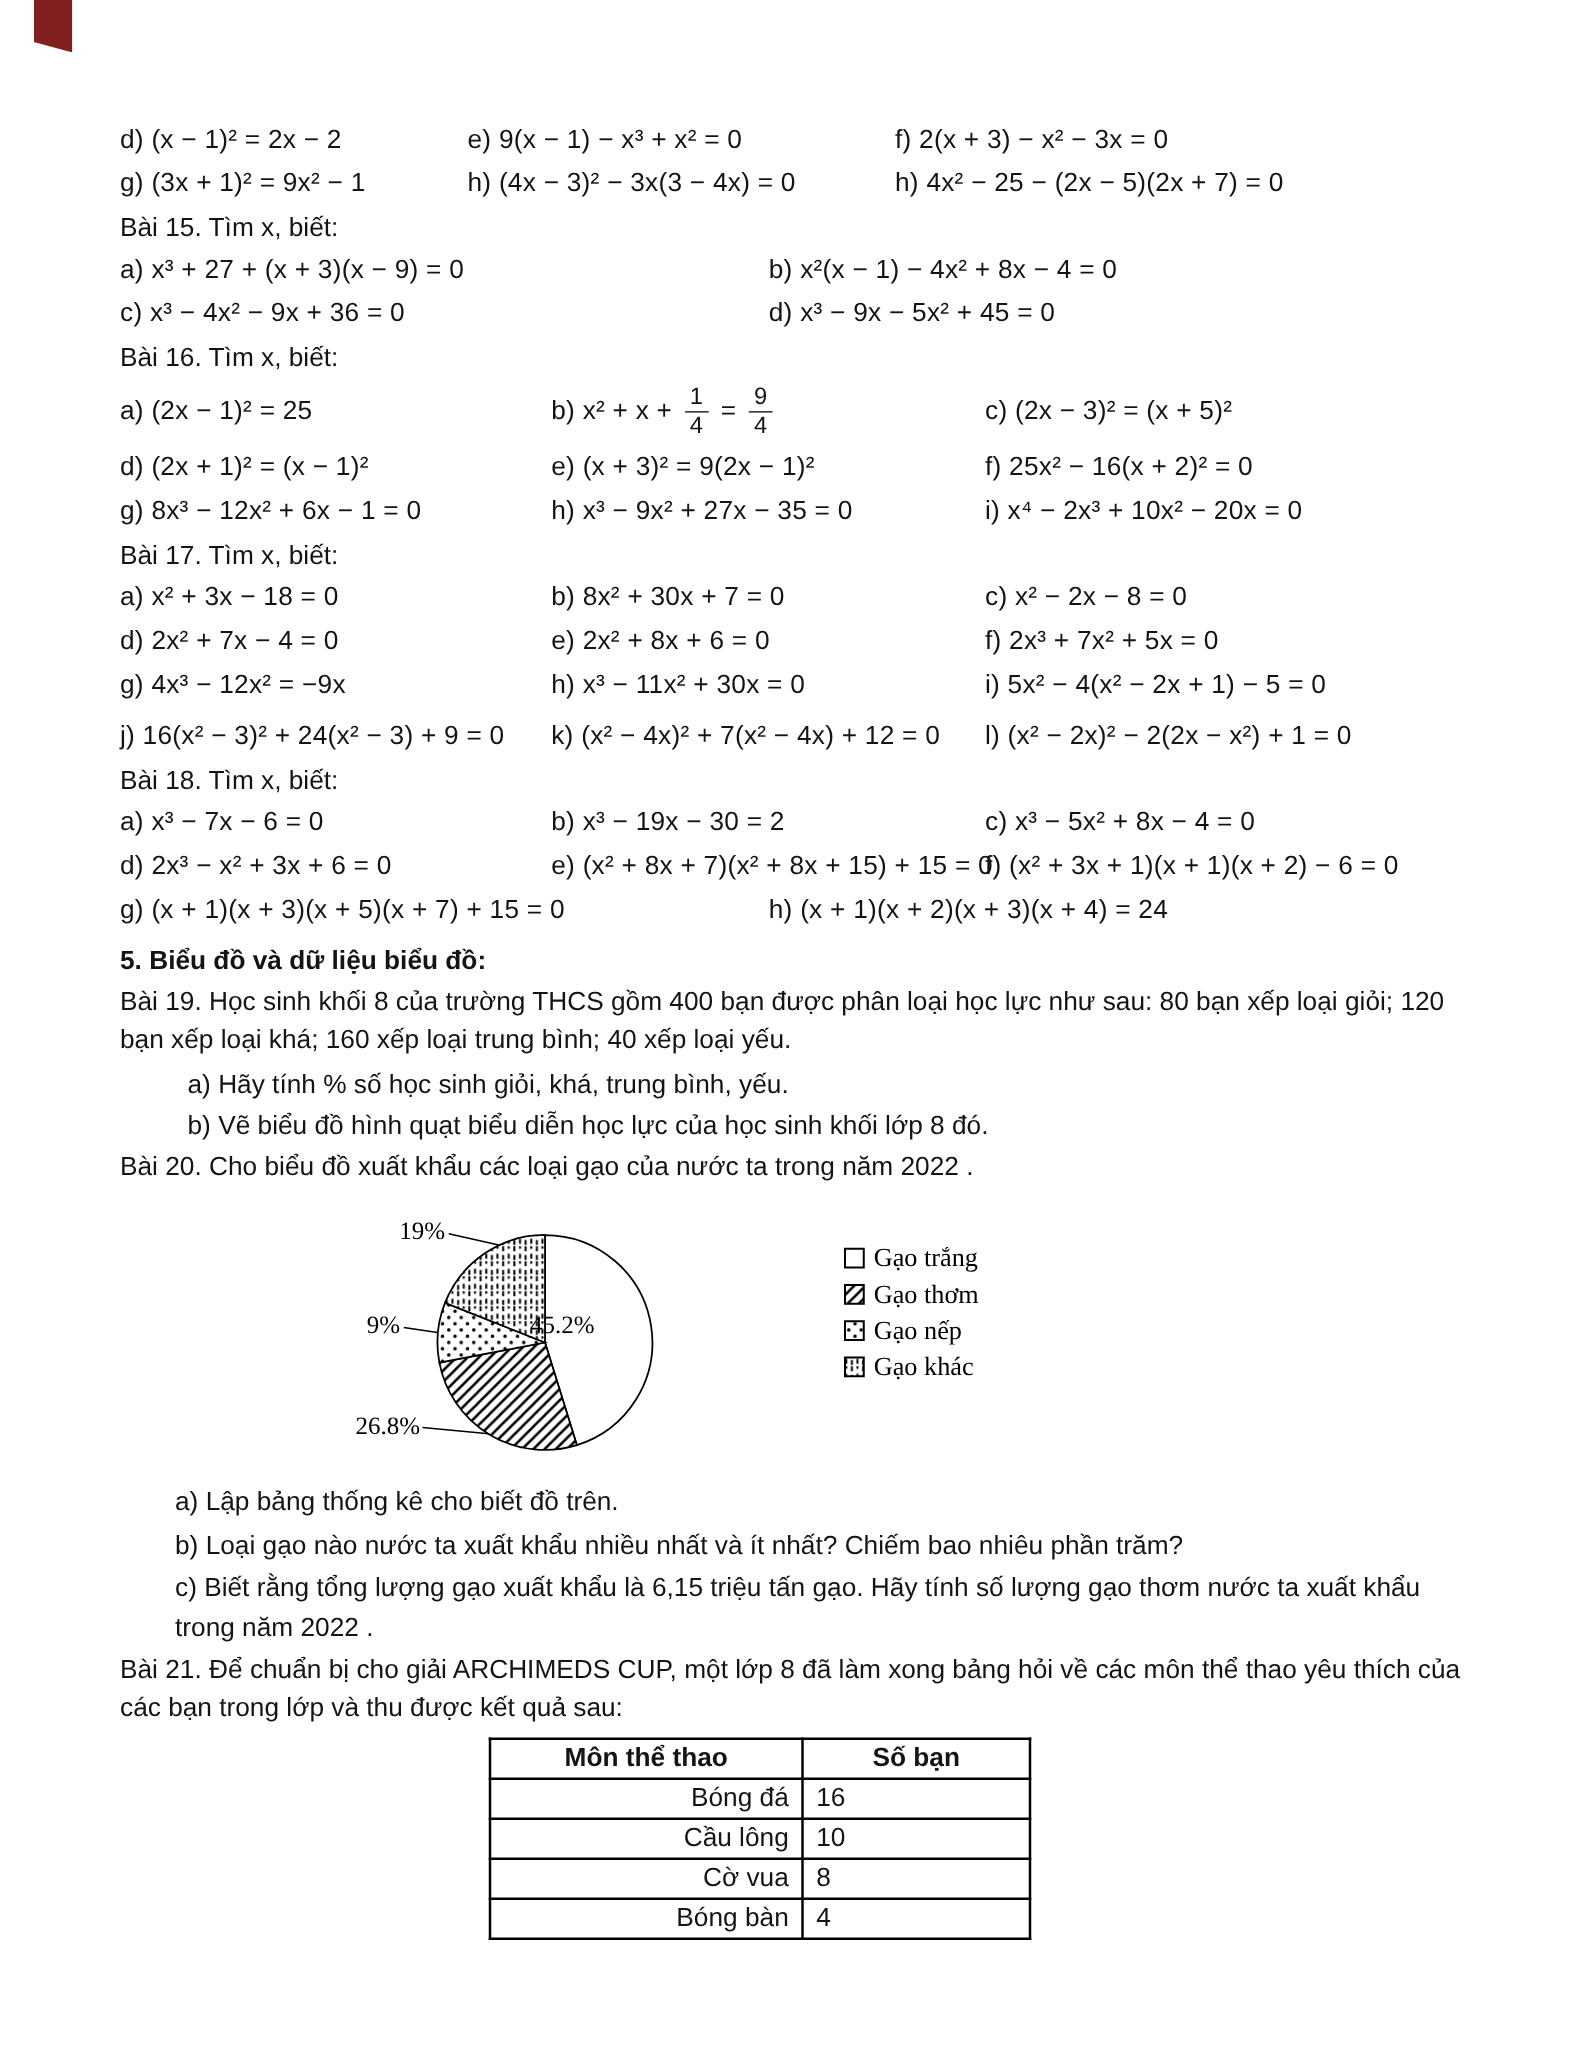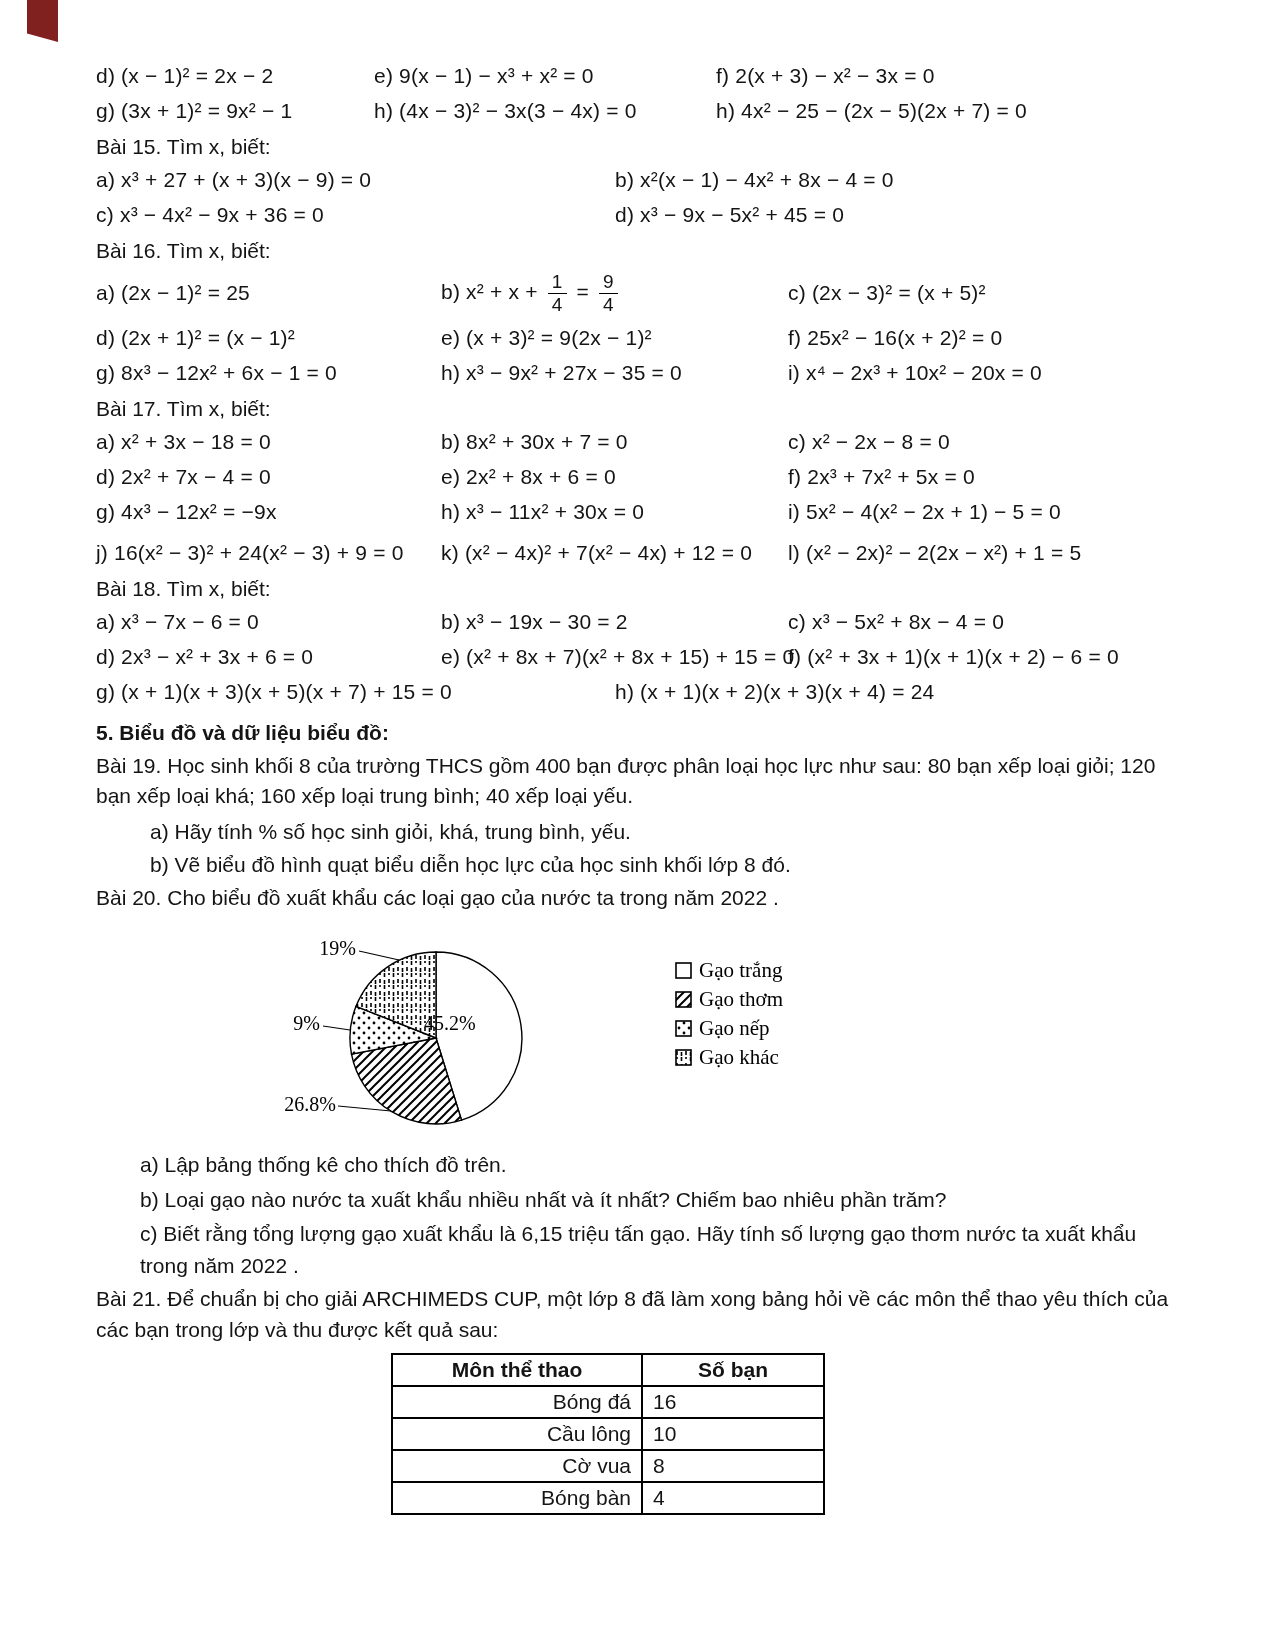--- a/index.html
+++ b/index.html
@@ -6,21 +6,21 @@
   html,body { background:#ffffff; }
   body {
     width:1275px; height:1650px; position:relative; overflow:hidden;
     font-family:"Liberation Sans","DejaVu Sans",sans-serif;
     color:#141414;
   }
   .bookmark {
     position:absolute; left:27px; top:0; width:31px; height:42px;
     clip-path:polygon(0 0,100% 0,100% 100%,0 80%);
   }
-  .page { padding:64px 92px 0 96px; font-size:21px; }
+  .page { padding:100px 92px 0 96px; font-size:21px; }
 
   
   .g3  { display:grid; grid-template-columns:278px 342px 1fr; }
   .g3b { display:grid; grid-template-columns:345px 347px 1fr; }
   .g2  { display:grid; grid-template-columns:480px 1fr;gap:39px; }
   .eq  { margin-bottom:11px; white-space:nowrap; letter-spacing:.2px; }
 
   .head-line { margin:1px 0 9px; }
   .b { font-weight:normal; }
   .sec-head { font-weight:bold; margin:6px 0 6px; }
@@ -117,21 +117,21 @@
     <div class="eq">f) 2x³ + 7x² + 5x = 0</div>
   </div>
   <div class="g3b">
     <div class="eq">g) 4x³ − 12x² = −9x</div>
     <div class="eq">h) x³ − 11x² + 30x = 0</div>
     <div class="eq">i) 5x² − 4(x² − 2x + 1) − 5 = 0</div>
   </div>
   <div class="g3b" style="margin-top:6px;">
     <div class="eq">j) 16(x² − 3)² + 24(x² − 3) + 9 = 0</div>
     <div class="eq">k) (x² − 4x)² + 7(x² − 4x) + 12 = 0</div>
-    <div class="eq">l) (x² − 2x)² − 2(2x − x²) + 1 = 5</div>
+    <div class="eq">l) (x² − 2x)² − 2(2x − x²) + 1 = 0</div>
   </div>
 
   <div class="head-line">
     <span class="b">Bài 18.</span><span> Tìm x, biết:</span>
   </div>
   <div class="g3b">
     <div class="eq">a) x³ − 7x − 6 = 0</div>
     <div class="eq">b) x³ − 19x − 30 = 2</div>
     <div class="eq">c) x³ − 5x² + 8x − 4 = 0</div>
   </div>
@@ -201,21 +201,21 @@
         <rect x="420" y="67" width="15" height="15" stroke="#000" stroke-width="1.6" fill="url(#pat-diagonal)"></rect>
         <text class="legend-text" x="443" y="81">Gạo thơm</text>
         <rect x="420" y="96" width="15" height="15" stroke="#000" stroke-width="1.6" fill="url(#pat-dots)"></rect>
         <text class="legend-text" x="443" y="110">Gạo nếp</text>
         <rect x="420" y="125" width="15" height="15" stroke="#000" stroke-width="1.6" fill="url(#pat-vlines)"></rect>
         <text class="legend-text" x="443" y="139">Gạo khác</text>
       </g>
     </svg>
   </div>
 
-  <div class="q20">a) Lập bảng thống kê cho thích đồ trên.</div>
+  <div class="q20">a) Lập bảng thống kê cho biết đồ trên.</div>
   <div class="q20">b) Loại gạo nào nước ta xuất khẩu nhiều nhất và ít nhất? Chiếm bao nhiêu phần trăm?</div>
   <div class="q20" style="padding-right:10px;">c) Biết rằng tổng lượng gạo xuất khẩu là 6,15 triệu tấn gạo. Hãy tính số lượng gạo thơm nước ta xuất khẩu trong năm 2022 .</div>
 
   <p class="para">
     <span class="b">Bài 21.</span><span> Để chuẩn bị cho giải ARCHIMEDS CUP, một lớp 8 đã làm xong bảng hỏi về các môn thể thao yêu thích của các bạn trong lớp và thu được kết quả sau:</span>
   </p>
 
   <table class="sports-table">
     <thead>
       <tr>

